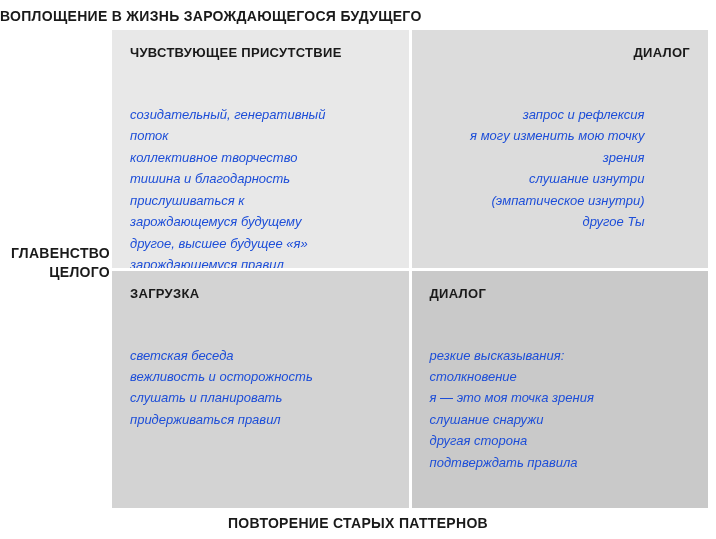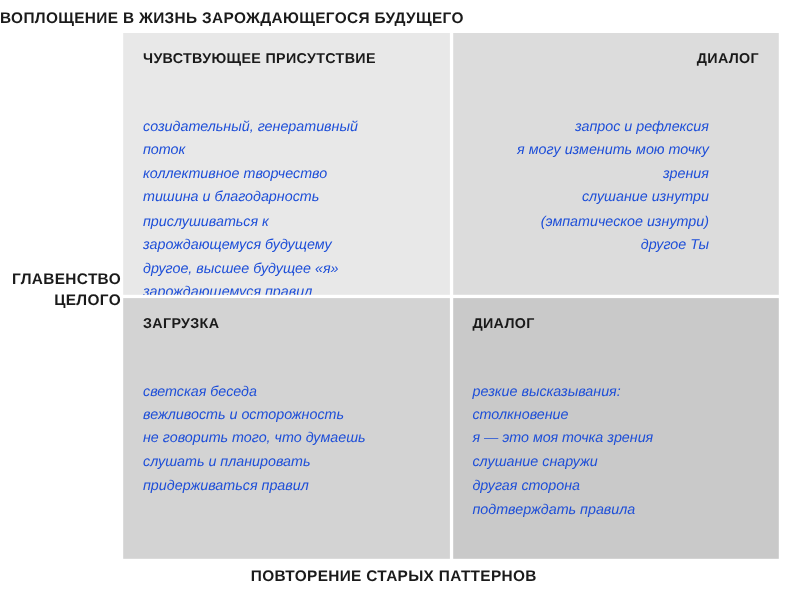--- a/index.html
+++ b/index.html
@@ -123,21 +123,20 @@
           <div>(эмпатическое изнутри)</div>
           <div>другое Ты</div>
         </div>
     </div>
 
     <div class="quadrant" style="background: rgb(211, 211, 211);">
       <h2>ЗАГРУЗКА</h2>
       <div class="items">
           <div>светская беседа</div>
           <div>вежливость и осторожность</div>
-          <div>не говорить того, что думаешь</div>
           <div>слушать и планировать</div>
           <div>придерживаться правил</div>
         </div>
     </div>
 
     <div class="quadrant" style="background: rgb(201, 201, 201);">
       <h2>ДИАЛОГ</h2>
       <div class="items">
           <div>резкие высказывания: столкновение</div>
           <div>я — это моя точка зрения</div>

